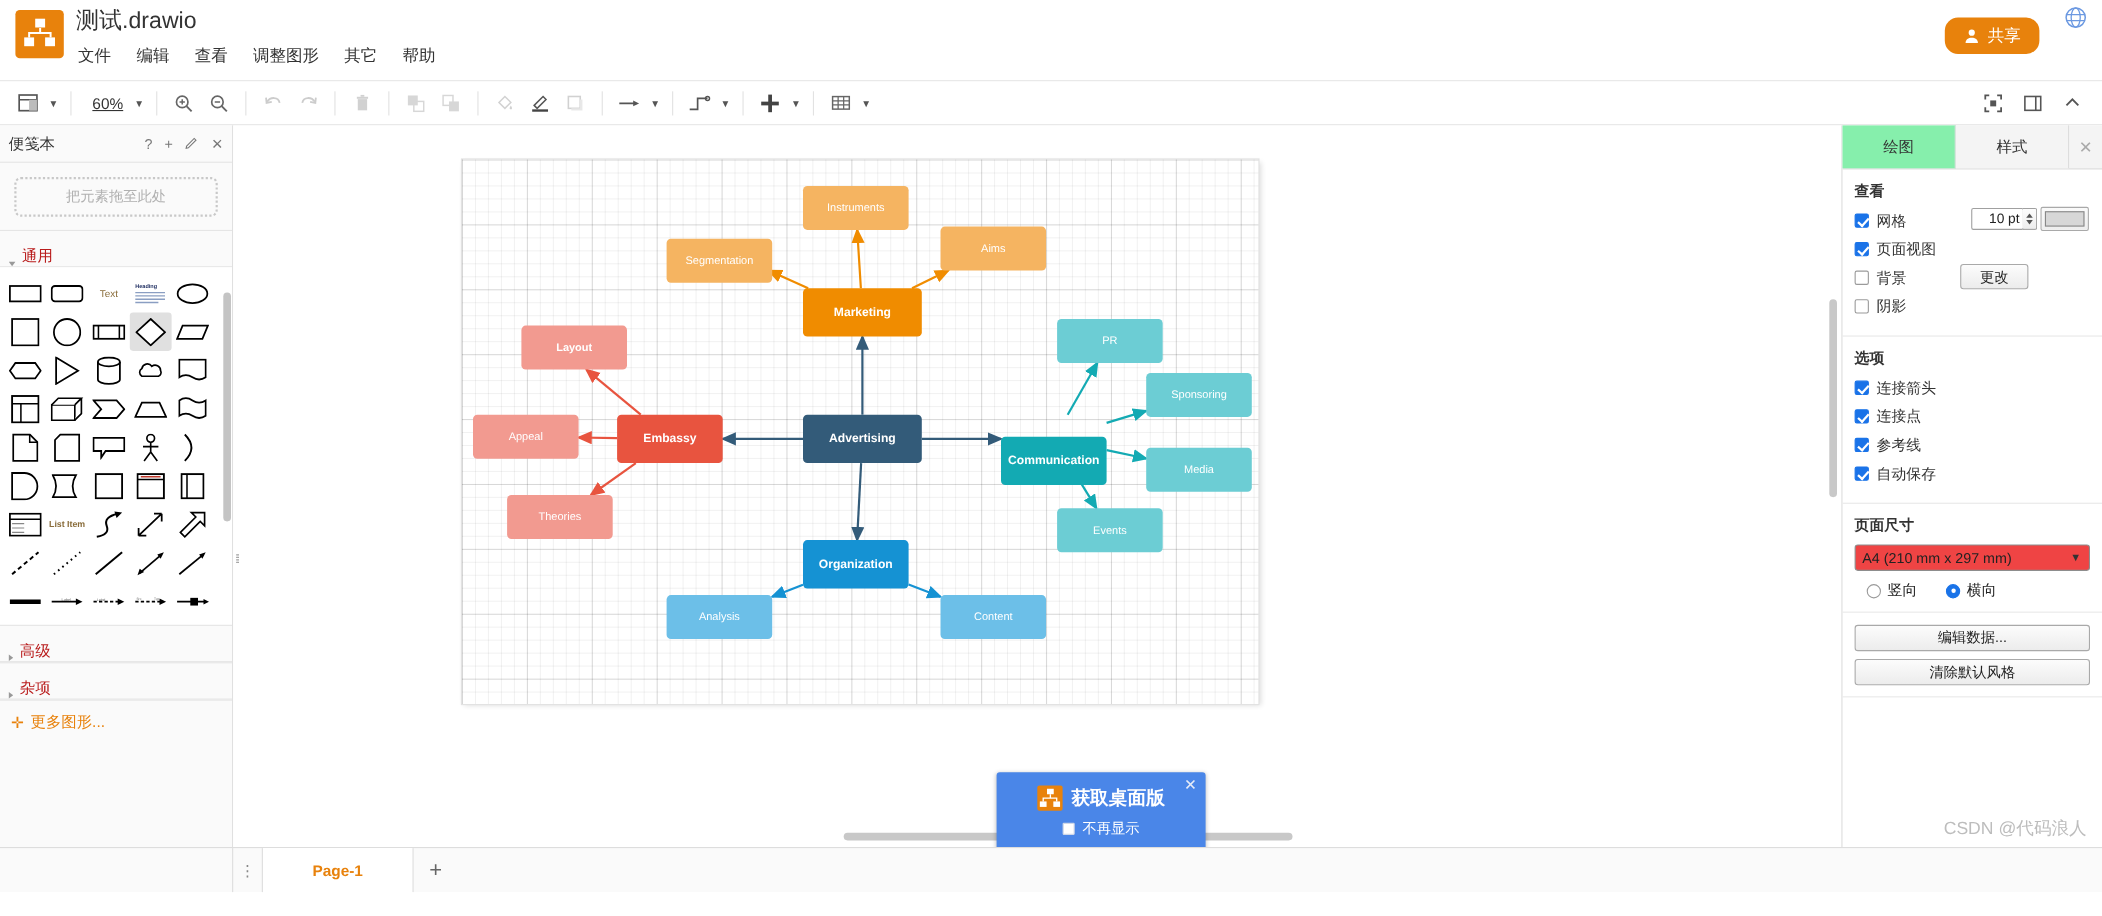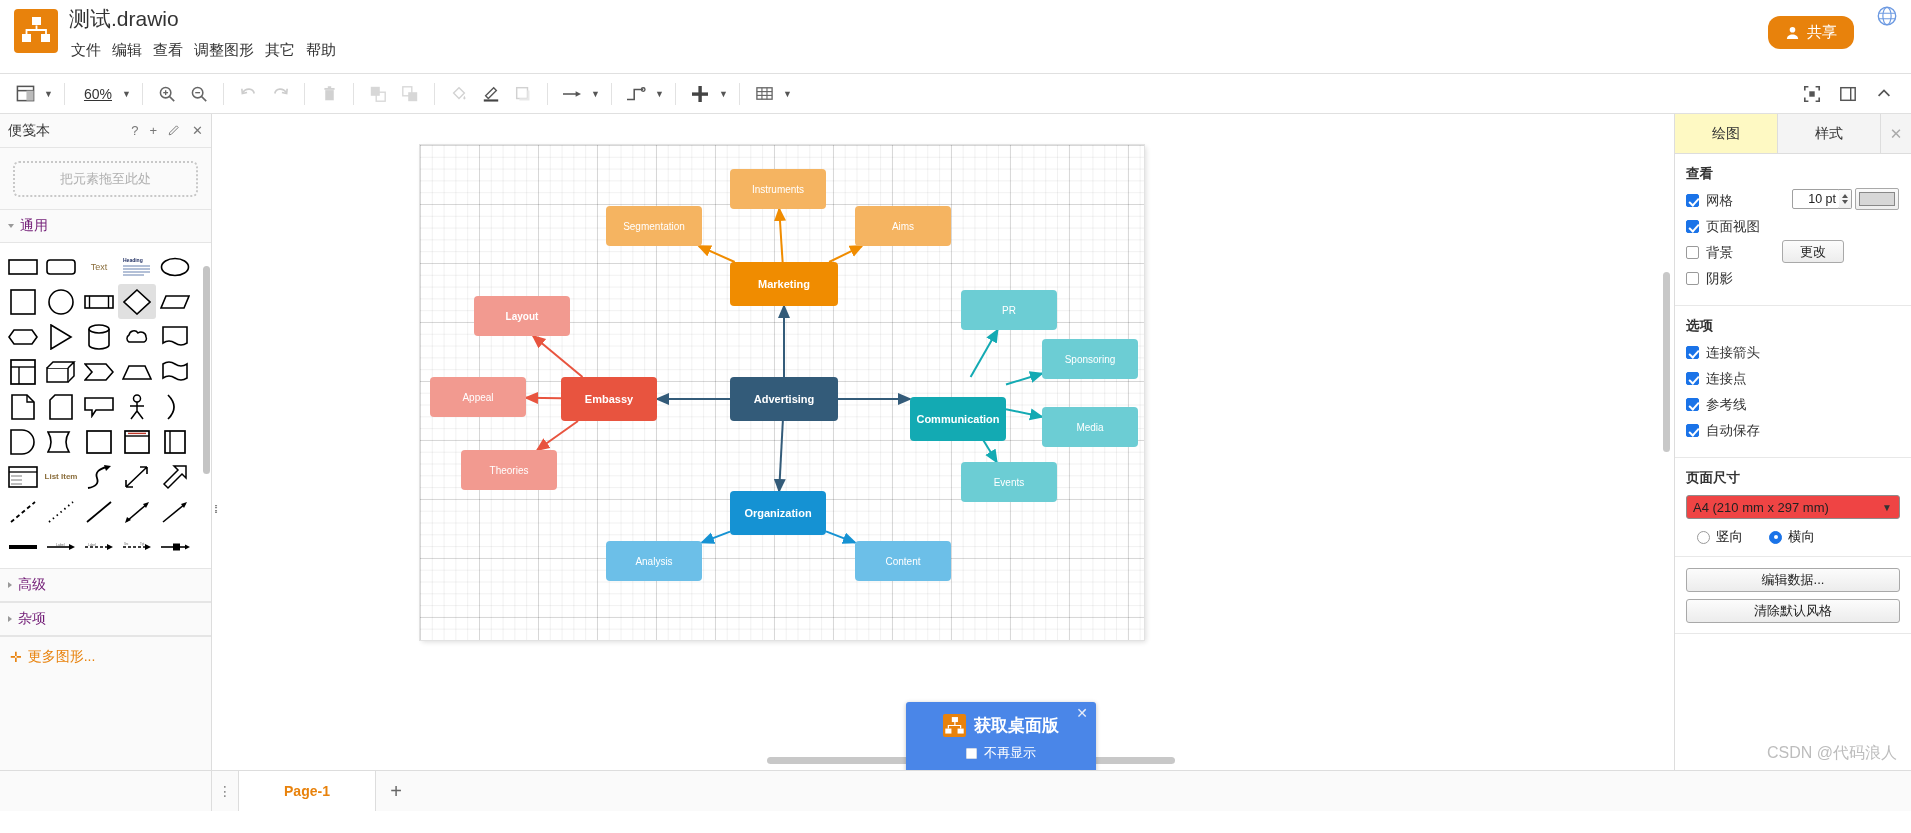--- a/index.html
+++ b/index.html
@@ -11,21 +11,21 @@
     background:#fff;
   }
   .app { position:relative; width:1911px; height:811px; display:flex; flex-direction:column; }
 
   
   .topbar { height:74px; display:flex; align-items:flex-start; position:relative; border-bottom:1px solid #e0e0e0; flex:0 0 74px; }
   .logo { width:44px; height:44px; margin:9px 11px 0 14px; background:#e8820c; border-radius:4px; position:relative; flex:0 0 44px; }
   .logo svg { position:absolute; left:7px; top:7px; }
   .titleblock { padding-top:6px; }
   .doctitle { font-size:21px; color:#333; font-weight:400; line-height:26px; }
-  .menubar { display:flex; gap:7px; margin-top:8px; }
+  .menubar { display:flex; gap:19px; margin-top:8px; }
   .menuitem { font-size:15px; color:#333; cursor:default; padding:1px 2px; }
   .share-btn { position:absolute; right:57px; top:16px; background:#e8820c; color:#fff;
       border-radius:12px; padding:7px 17px; font-size:15px; display:flex; align-items:center; gap:7px; cursor:pointer; }
   .globe { position:absolute; right:13px; top:5px; width:22px; height:22px; opacity:.75; }
 
   
   .toolbar { height:40px; border-bottom:1px solid #e0e0e0; display:flex; align-items:center; padding:0 10px; gap:2px; background:#fff; flex:0 0 40px; position:relative; }
   .tb { width:30px; height:26px; display:flex; align-items:center; justify-content:center; cursor:pointer; color:#666; }
   .tb.dim { opacity:.33; }
   .caret { width:13px; height:26px; display:flex; align-items:center; justify-content:center; cursor:pointer; color:#555; font-size:9px; }
@@ -37,21 +37,21 @@
   .main { flex:1; display:flex; min-height:0; position:relative; }
 
   
   .sidebar { width:212px; flex:0 0 212px; border-right:1px solid #ddd; background:#fafafa; display:flex; flex-direction:column; position:relative; overflow:hidden;}
   .sb-head { height:34px; display:flex; align-items:center; padding:0 8px; font-size:14px; color:#333; border-bottom:1px solid #e5e5e5; background:#fafafa;}
   .sb-head .t { flex:1; }
   .sb-icons { display:flex; gap:11px; color:#777; font-size:13px; align-items:center;}
   .sb-icons span { cursor:pointer; }
   .dropzone { margin:13px 13px 12px; height:36px; border:2px dotted #c8c8c8; border-radius:6px;
       display:flex; align-items:center; justify-content:center; color:#b0b0b0; font-size:13px; }
-  .sec-head { height:34px; display:flex; align-items:center; padding:16px 8px; font-size:14px; color:#701a75;
+  .sec-head { height:34px; display:flex; align-items:flex-end; padding:0 8px; font-size:14px; color:#b91c1c;
       border-top:1px solid #e5e5e5; border-bottom:1px solid #e5e5e5; cursor:pointer;}
   .tri { width:0;height:0;border-left:4px solid #999;border-top:3.5px solid transparent;border-bottom:3.5px solid transparent; margin-right:6px;}
   .tri.open { border-left:3.5px solid transparent;border-right:3.5px solid transparent;border-top:4px solid #999; border-bottom:0;}
   .palette { padding:6px 0 4px 4px; display:flex; flex-wrap:wrap; align-content:flex-start; background:#fff; overflow:hidden; flex:0 0 auto;}
   .sh { width:38px; height:35px; display:flex; align-items:center; justify-content:center; cursor:pointer; border-radius:3px;}
   .sh.sel { background:#e0e0e0; }
   .more { padding:11px 10px; color:#e8820c; font-size:14px; display:flex; align-items:center; gap:6px; cursor:pointer; border-top:1px solid #e5e5e5; }
   .sb-scroll { position:absolute; right:1px; top:152px; width:7px; height:208px; background:#c4c4c4; border-radius:4px; }
   .collapse-handle { position:absolute; left:212px; top:384px; width:6px; height:22px; z-index:6; cursor:pointer;
      display:flex; align-items:center; justify-content:center; color:#888; font-size:11px; letter-spacing:-2px;}
@@ -90,21 +90,21 @@
   .tab-pad { width:212px; flex:0 0 212px; border-right:1px solid #ddd; }
   .dots { width:26px; display:flex; align-items:center; justify-content:center; color:#888; font-size:14px; letter-spacing:0; cursor:pointer; }
   .page-tab { min-width:138px; display:flex; align-items:center; justify-content:center; background:#fff;
       border-left:1px solid #ddd; border-right:1px solid #ddd; color:#e8820c; font-weight:bold; font-size:14px; cursor:pointer;}
   .addtab { width:40px; display:flex; align-items:center; justify-content:center; color:#666; font-size:20px; cursor:pointer;}
 
   
   .rpanel { width:237px; flex:0 0 237px; border-left:1px solid #ddd; background:#fff; position:relative; display:flex; flex-direction:column; }
   .rtabs { display:flex; height:40px; border-bottom:1px solid #ddd; background:#f4f4f4; flex:0 0 40px;}
   .rtab { flex:1; display:flex; align-items:center; justify-content:center; font-size:14px; color:#333; cursor:pointer;
-      background:#fef9c3; border-right:1px solid #ddd;}
+      background:#86efac; border-right:1px solid #ddd;}
   .rtab.inactive { background:#f4f4f4; }
   .rtab-close { width:30px; display:flex; align-items:center; justify-content:center; color:#aaa; font-size:15px; cursor:pointer;}
   .rsec { padding:11px 11px 10px; border-bottom:1px solid #e8e8e8; }
   .rsec h4 { font-size:13.5px; font-weight:bold; color:#333; margin-bottom:8px; }
   .crow { display:flex; align-items:center; margin-bottom:7px; position:relative; height:19px; }
   .chk { width:13px; height:13px; border:1px solid #9a9a9a; border-radius:2px; background:#fff; margin-right:7px; flex:0 0 13px; cursor:pointer; position:relative;}
   .chk.on { background:#1a73e8; border-color:#1a73e8; }
   .chk.on:after { content:""; position:absolute; left:3.5px; top:0.5px; width:4px; height:8px; border:solid #fff; border-width:0 2px 2px 0; transform:rotate(42deg); }
   .clabel { font-size:13.5px; color:#333; }
   .numbox { position:absolute; right:60px; top:-2px; width:48px; height:20px; border:1px solid #a0a0a0; border-radius:2px;
@@ -646,21 +646,21 @@
             <line x1="586" y1="239.45454545454544" x2="622" y2="228.54545454545456" stroke="#13aab3" stroke-width="2" marker-end="url(#ar-13aab3)"></line>
             <line x1="586" y1="264.1818181818182" x2="622" y2="271.8181818181818" stroke="#13aab3" stroke-width="2" marker-end="url(#ar-13aab3)"></line>
             <line x1="551.5180722891566" y1="276" x2="576.710843373494" y2="317" stroke="#13aab3" stroke-width="2" marker-end="url(#ar-13aab3)"></line>
             <line x1="310" y1="386.5806451612903" x2="282" y2="397.4193548387097" stroke="#1592d3" stroke-width="2" marker-end="url(#ar-1592d3)"></line>
             <line x1="406" y1="386.432" x2="435" y2="397.568" stroke="#1592d3" stroke-width="2" marker-end="url(#ar-1592d3)"></line>
           </svg>
         <div id="nodes-layer">
             <div class="node b" style="left: 310px; top: 232px; width: 108px; height: 44px; background: rgb(51, 91, 121);">Advertising</div>
             <div class="node b" style="left: 310px; top: 117px; width: 108px; height: 44px; background: rgb(240, 140, 0);">Marketing</div>
             <div class="node" style="left: 310px; top: 24px; width: 96px; height: 40px; background: rgb(245, 180, 97);">Instruments</div>
-            <div class="node" style="left: 186px; top: 61px; width: 96px; height: 40px; background: rgb(245, 180, 97);">Segmentation</div>
+            <div class="node" style="left: 186px; top: 72px; width: 96px; height: 40px; background: rgb(245, 180, 97);">Segmentation</div>
             <div class="node" style="left: 435px; top: 61px; width: 96px; height: 40px; background: rgb(245, 180, 97);">Aims</div>
             <div class="node b" style="left: 141px; top: 232px; width: 96px; height: 44px; background: rgb(232, 84, 63);">Embassy</div>
             <div class="node" style="left: 54px; top: 151px; width: 96px; height: 40px; background: rgb(242, 154, 144); font-weight: bold;">Layout</div>
             <div class="node" style="left: 10px; top: 232px; width: 96px; height: 40px; background: rgb(242, 154, 144);">Appeal</div>
             <div class="node" style="left: 41px; top: 305px; width: 96px; height: 40px; background: rgb(242, 154, 144);">Theories</div>
             <div class="node b" style="left: 490px; top: 232px; width: 96px; height: 44px; background: rgb(19, 170, 179); margin-top: 20px;">Communication</div>
             <div class="node" style="left: 541px; top: 145px; width: 96px; height: 40px; background: rgb(108, 205, 212);">PR</div>
             <div class="node" style="left: 622px; top: 194px; width: 96px; height: 40px; background: rgb(108, 205, 212);">Sponsoring</div>
             <div class="node" style="left: 622px; top: 262px; width: 96px; height: 40px; background: rgb(108, 205, 212);">Media</div>
             <div class="node" style="left: 541px; top: 317px; width: 96px; height: 40px; background: rgb(108, 205, 212);">Events</div>

